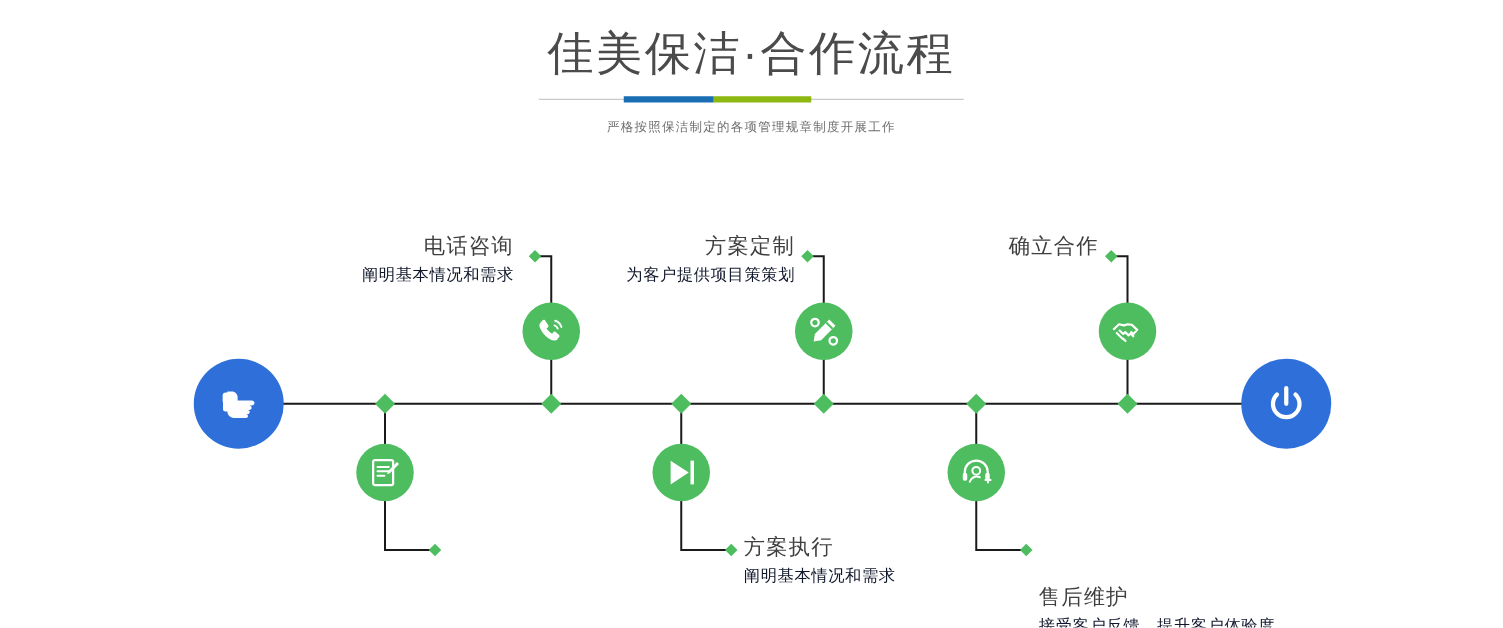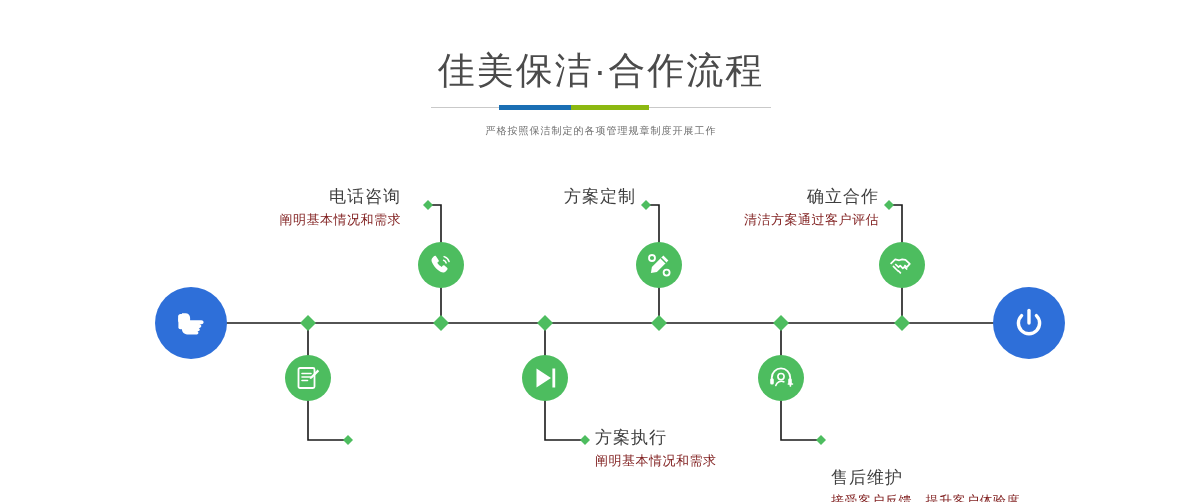--- a/index.html
+++ b/index.html
@@ -20,21 +20,21 @@
   
   .header {
     position: absolute;
     top: 0;
     left: 0;
     width: 1202px;
     text-align: center;
   }
   .title {
     margin: 0;
-    padding-top: 48px;
+    padding-top: 20px;
     font-size: 37px;
     line-height: 46px;
     font-weight: normal;
     letter-spacing: 2px;
     color: #4b4b4b;
     font-family: "Liberation Sans", "DejaVu Sans", sans-serif;
   }
   .divider {
     position: relative;
     width: 340px;
@@ -122,21 +122,21 @@
   }
   .label .ttl {
     font-size: 17px;
     line-height: 22px;
     color: #3f3f3f;
     letter-spacing: 1px;
   }
   .label .desc {
     font-size: 13px;
     line-height: 20px;
-    color: #7f1d1d;
+    color: #0f172a;
     margin-top: 2px;
     letter-spacing: 0.5px;
   }
   .label.top { text-align: right; }
   .label.bottom { text-align: left; }
 </style>
 </head>
 <body>
 
 <div class="header">
@@ -254,32 +254,32 @@
       <path fill="none" stroke="#ffffff" stroke-width="1.8" stroke-linecap="round" d="M4.8 16.0v-2.4a9.2 9.2 0 0 1 18.4 0v2.4"></path>
       <rect x="3.2" y="14.2" width="3.6" height="6.4" rx="1.6" fill="#ffffff"></rect>
       <rect x="21.2" y="14.2" width="3.6" height="6.4" rx="1.6" fill="#ffffff"></rect>
       <circle cx="14.0" cy="12.6" r="3.1" fill="none" stroke="#ffffff" stroke-width="1.6"></circle>
       <path fill="none" stroke="#ffffff" stroke-width="1.6" stroke-linecap="round" d="M8.8 21.4a5.8 5.8 0 0 1 8.0-3.6"></path>
       <line x1="21.4" y1="20.0" x2="25.4" y2="20.0" stroke="#ffffff" stroke-width="1.7" stroke-linecap="round"></line>
       <line x1="23.4" y1="18.0" x2="23.4" y2="22.0" stroke="#ffffff" stroke-width="1.7" stroke-linecap="round"></line>
     </svg>
   </div>
 
-  <div class="label top" style="left:146px; top:186px; width:255px;">
+  <div class="label top" style="left:156px; top:186px; width:255px;">
     <div class="ttl">电话咨询</div>
     <div class="desc">阐明基本情况和需求</div>
   </div>
 
   <div class="label top" style="left:381px; top:186px; width:255px;text-align:right;">
     <div class="ttl">方案定制</div>
+    <div class="desc">为客户提供项目策策划</div>
   </div>
 
   <div class="label top" style="left:624px; top:186px; width:255px;font-family:Liberation Serif, serif;">
     <div class="ttl">确立合作</div>
-    <div class="desc">清洁方案通过客户评估</div>
   </div>
 
 
   <div class="label bottom" style="left:595px; top:427px;font-family:Liberation Serif, serif;">
     <div class="ttl">方案执行</div>
     <div class="desc">阐明基本情况和需求</div>
   </div>
 
   <div class="label bottom" style="left:831px; top:427px;margin-top:40px;">
     <div class="ttl">售后维护</div>

